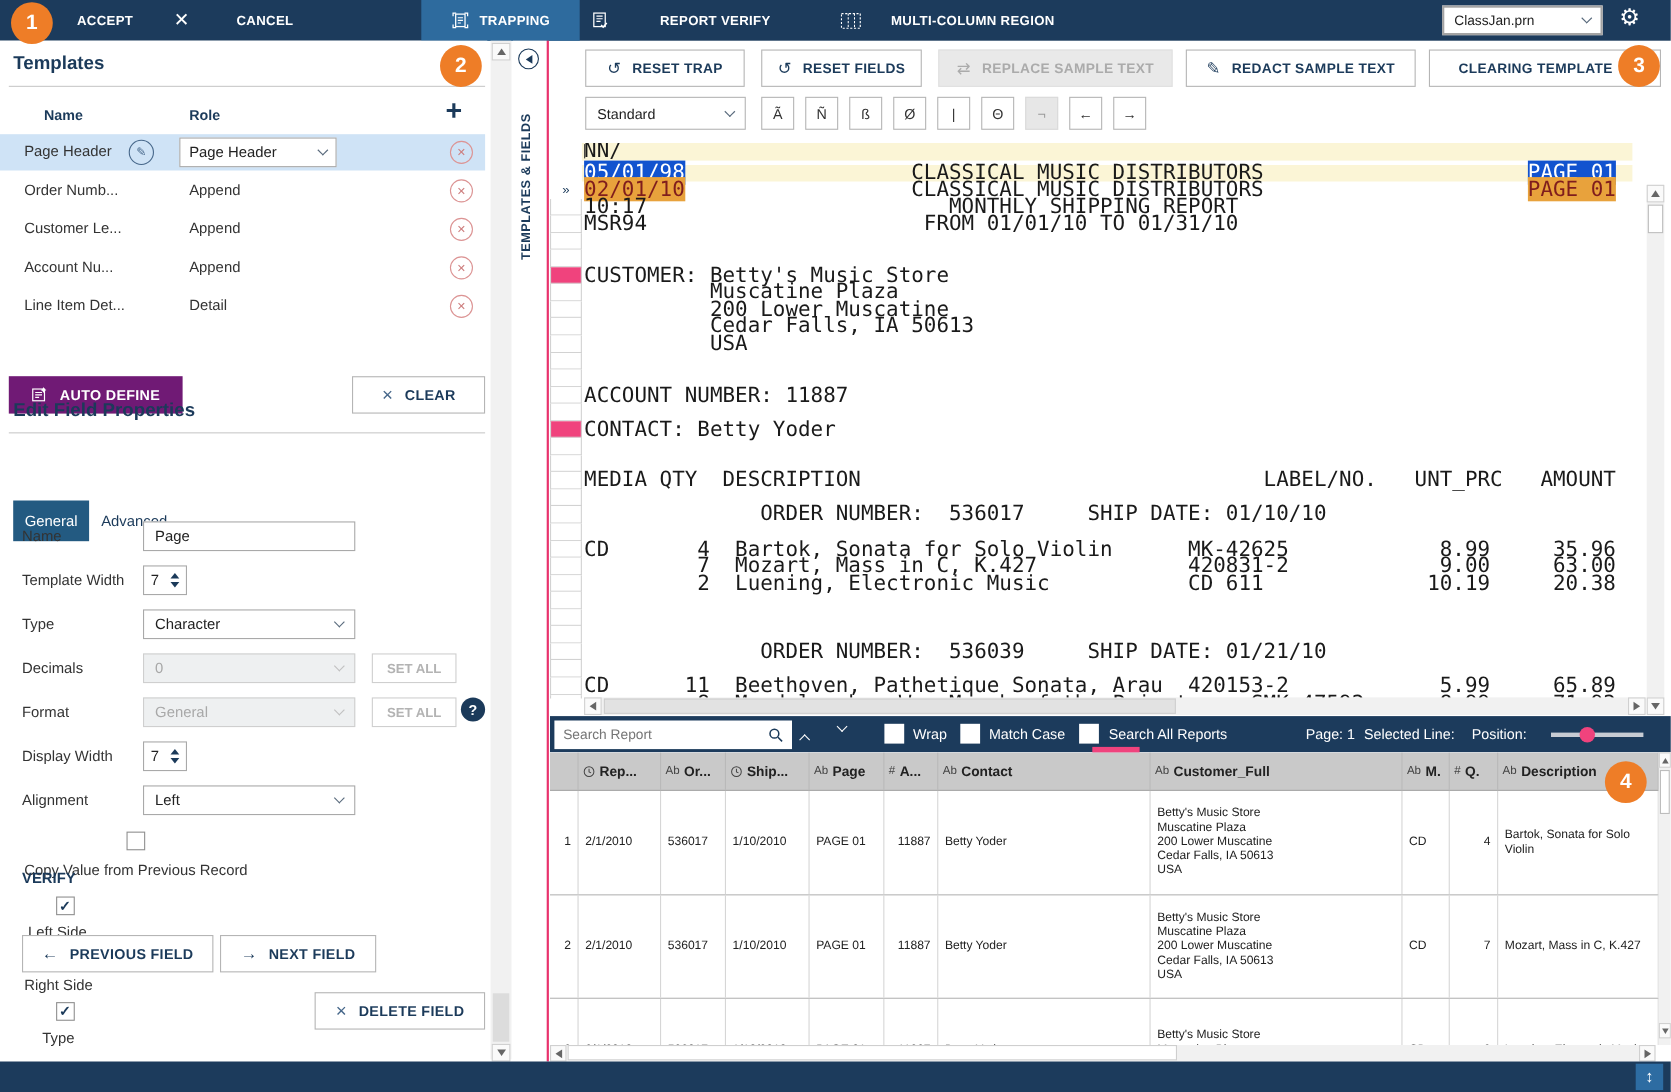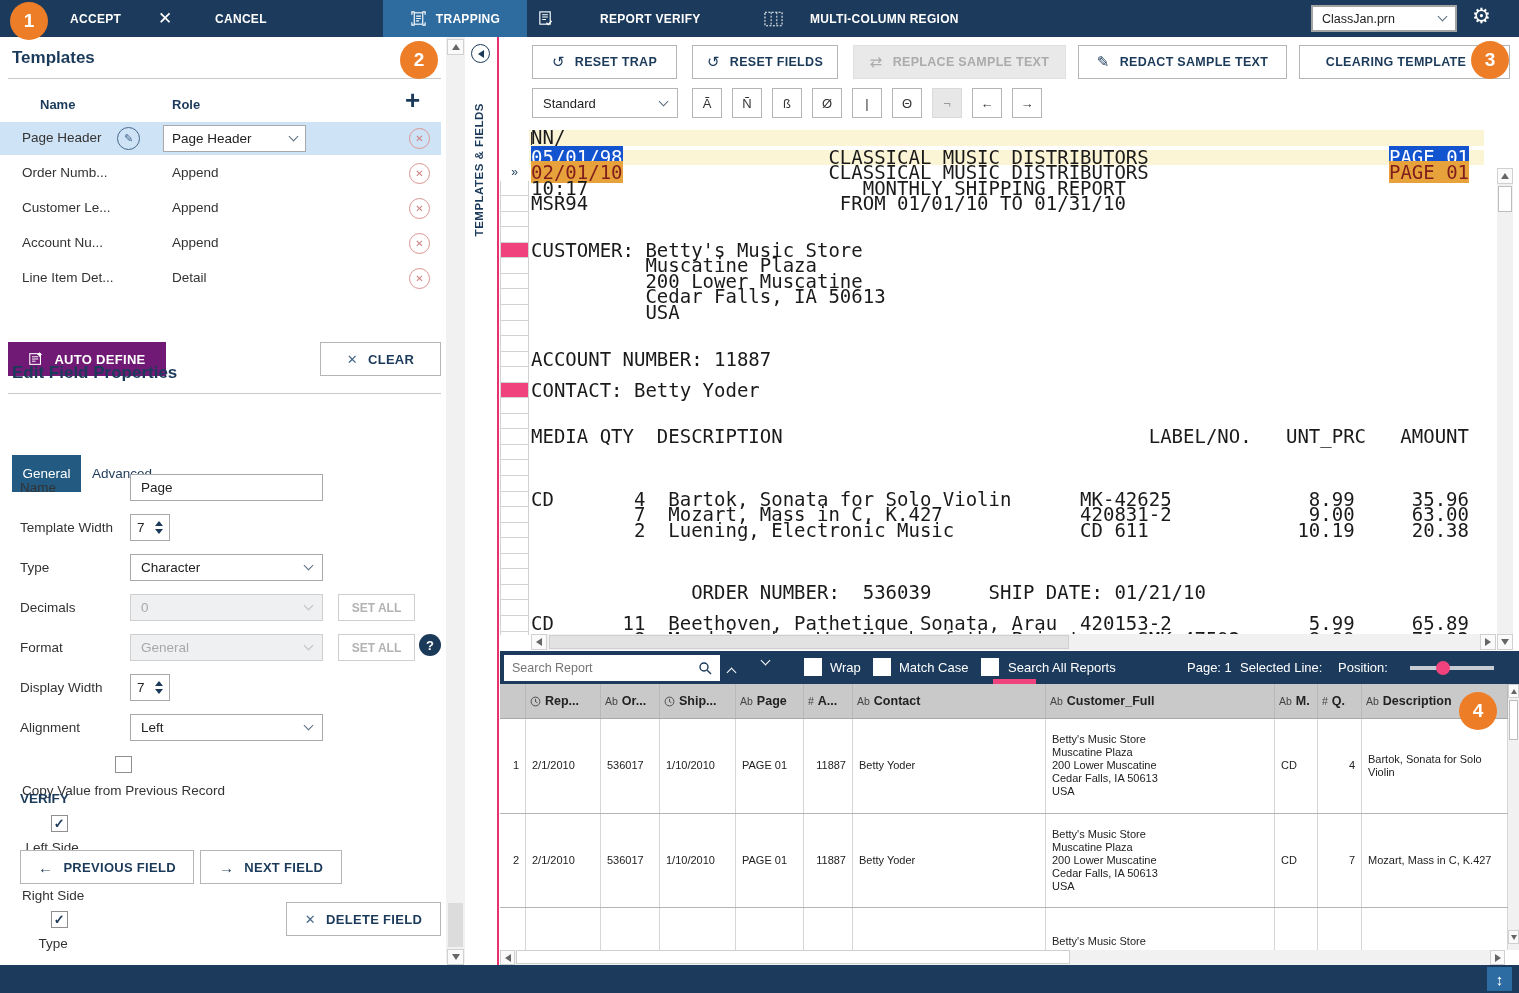--- a/index.html
+++ b/index.html
@@ -485,20 +485,21 @@
       <div class="rline">
         <span class="gut box"></span>
         <span class="rtext"><span>MEDIA QTY  DESCRIPTION                                LABEL/NO.   UNT_PRC   AMOUNT</span></span>
       </div>
       <div class="rline">
         <span class="gut box"></span>
         <span class="rtext"><span></span></span>
       </div>
       <div class="rline">
         <span class="gut box"></span>
+        <span class="rtext"><span>              ORDER NUMBER:  536017     SHIP DATE: 01/10/10</span></span>
       </div>
       <div class="rline">
         <span class="gut box"></span>
         <span class="rtext"><span></span></span>
       </div>
       <div class="rline">
         <span class="gut box"></span>
         <span class="rtext"><span>CD       4  Bartok, Sonata for Solo Violin      MK-42625            8.99     35.96</span></span>
       </div>
       <div class="rline">

